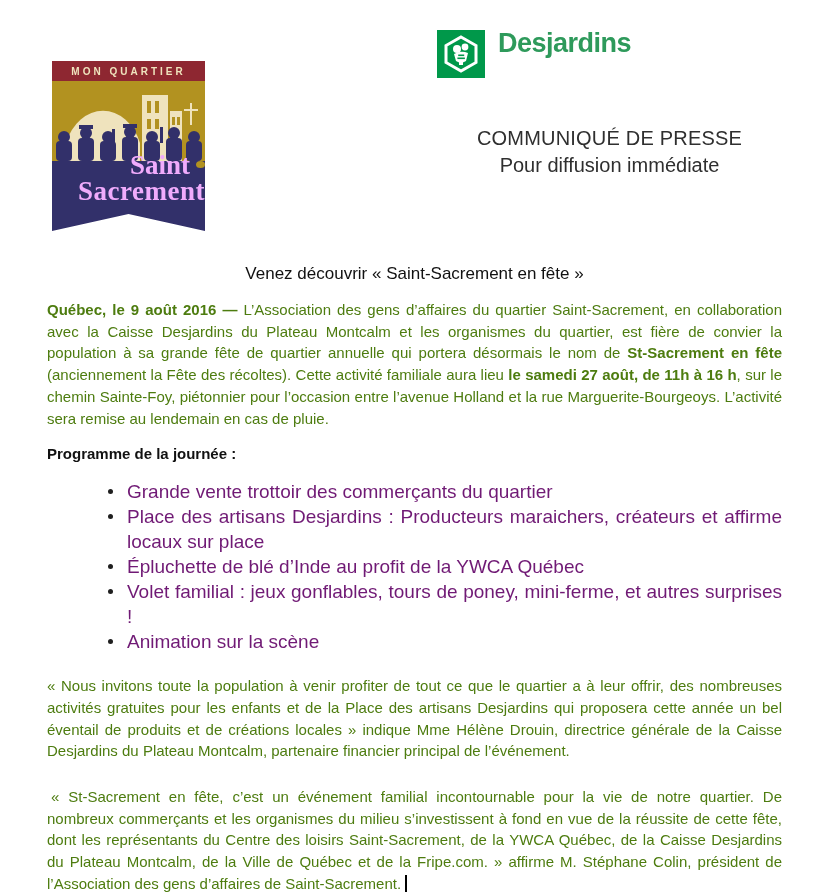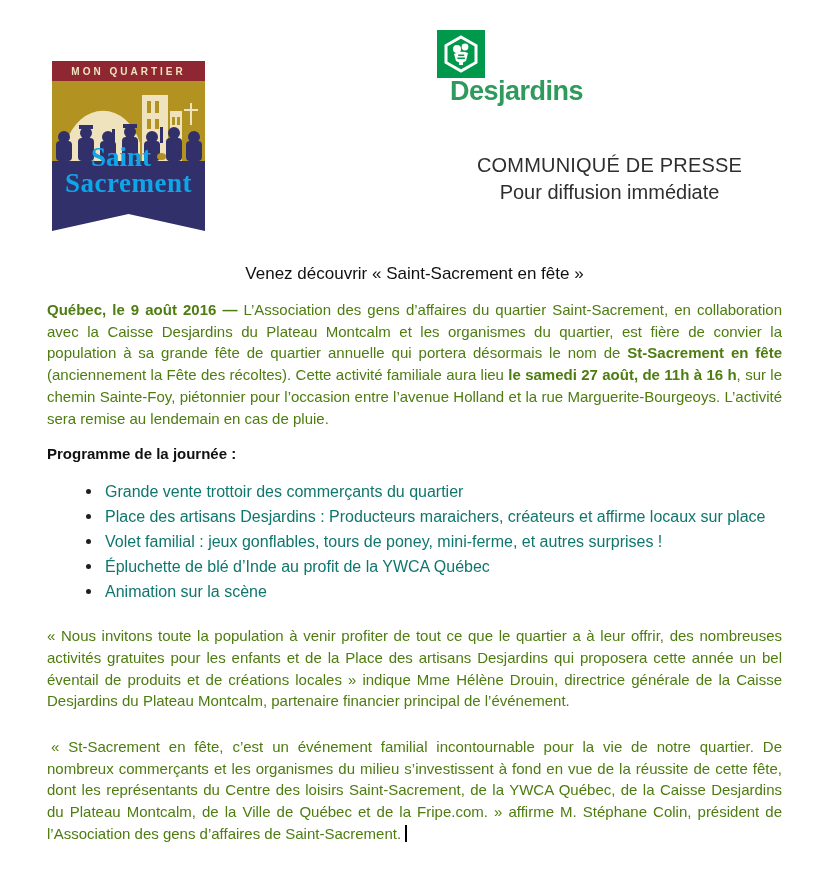--- a/index.html
+++ b/index.html
@@ -20,33 +20,33 @@
     clip-path:polygon(0 0,100% 0,100% 100%,50% 90%,0 100%);
     margin-top:36px;
   }
   .q-top{
     height:20px;background:#8e2731;display:flex;align-items:center;justify-content:center;
     color:#efe3bd;font-size:10px;font-weight:bold;letter-spacing:3px;
   }
   .q-mid{height:80px;background:#b29220;position:relative;overflow:hidden;}
   .q-mid svg{position:absolute;left:0;top:0;}
   .q-bottom{
-    position:absolute;left:0;top:84px;width:100%;text-align:center;
-    font-family:"Liberation Serif","DejaVu Serif",serif;font-weight:bold;color:#0ea5e9;
+    position:absolute;left:0;top:92px;width:100%;text-align:right;
+    font-family:"Liberation Serif","DejaVu Serif",serif;font-weight:bold;color:#f0abfc;
   }
   .q-line1{font-size:27px;line-height:24px;position:relative;display:inline-block;}
   .q-dot{
     display:inline-block;width:9px;height:7px;border-radius:50%;
     background:#b29220;margin-left:6px;vertical-align:6px;
   }
   .q-line2{font-size:27px;line-height:26px;letter-spacing:0.5px;}
 
   
   .right-col{width:345px;flex:0 0 auto;padding-top:5px;}
-  .dj-row{display:flex;align-items:flex-start;flex-direction:column;}
+  .dj-row{display:flex;align-items:flex-start;}
   .dj-icon{width:48px;height:48px;background:#00984a;flex:0 0 auto;
     display:flex;align-items:center;justify-content:center;}
   .dj-text{margin-left:13px;}
   .dj-name{font-size:27px;line-height:27px;font-weight:bold;color:#2e9a5b;letter-spacing:-0.5px;}
   .dj-sub{font-size:19px;line-height:23px;font-weight:bold;color:#3a3a3a;letter-spacing:-0.3px;}
 
   
   .press-block{margin-top:47px;text-align:center;color:#2f2f2f;}
   .press-line1{font-size:20px;line-height:27px;letter-spacing:0.2px;}
   .press-line2{font-size:20px;line-height:27px;}
@@ -58,21 +58,21 @@
   .body-p{
     margin:15px 0 0 0;font-size:15px;line-height:21.7px;text-align:justify;color:#4d7c0f;
   }
   .prog-heading{
     margin:16px 0 0 0;font-size:15px;font-weight:bold;color:#111;
   }
   .prog-list{
     margin:17px 0 0 0;padding:0 0 0 58px;list-style:none;
   }
   .prog-list li{
-    font-size:16px;line-height:25px;text-align:justify;position:relative;color:#0f766e;
+    font-size:19px;line-height:25px;text-align:justify;position:relative;color:#701a75;margin-left:22px;
   }
   .prog-list li .bullet{
     position:absolute;left:-19px;top:10px;width:5px;height:5px;border-radius:50%;background:#1f1f1f;
   }
   .caret{
     display:inline-block;width:2px;height:17px;background:#000;
     margin-left:4px;vertical-align:-3px;
   }
 </style>
 </head>
@@ -162,21 +162,21 @@
   </div>
 
   <h1 class="title">Venez découvrir « Saint-Sacrement en fête »</h1>
 
   <p class="body-p"><b>Québec, le 9 août 2016 —</b><span> L’Association des gens d’affaires du quartier Saint-Sacrement, en collaboration avec la Caisse Desjardins du Plateau Montcalm et les organismes du quartier, est fière de convier la population à sa grande fête de quartier annuelle qui portera désormais le nom de </span><b>St-Sacrement en fête</b><span> (anciennement la Fête des récoltes).  Cette activité familiale aura lieu </span><b>le samedi 27 août, de 11h à 16 h</b><span>, sur le chemin Sainte-Foy, piétonnier pour l’occasion entre l’avenue Holland et la rue Marguerite-Bourgeoys. L’activité sera remise au lendemain en cas de pluie.</span></p>
 
   <p class="prog-heading">Programme  de la journée :</p>
   <ul class="prog-list">
     <li><span class="bullet"></span><span>Grande vente trottoir des commerçants  du quartier</span></li>
     <li><span class="bullet"></span><span>Place des artisans Desjardins : Producteurs maraichers, créateurs et affirme locaux sur place</span></li>
+    <li><span class="bullet"></span><span>Épluchette de blé d’Inde au profit de la YWCA Québec</span></li>
     <li><span class="bullet"></span><span>Volet familial : jeux gonflables, tours de poney, mini-ferme, et autres surprises !</span></li>
-    <li><span class="bullet"></span><span>Épluchette de blé d’Inde au profit de la YWCA Québec</span></li>
     <li><span class="bullet"></span><span>Animation  sur la scène</span></li>
   </ul>
 
   <p class="body-p" style="margin-top:21px;">« Nous invitons toute la population à venir profiter de tout ce que le quartier a à leur offrir, des nombreuses activités gratuites pour les enfants et de la Place des artisans Desjardins qui proposera cette année un bel éventail de produits et de créations locales » indique Mme Hélène Drouin, directrice générale de la Caisse Desjardins du Plateau Montcalm, partenaire financier principal de l’événement.</p>
   <p class="body-p" style="margin-top:24px;text-indent:4px;"><span>« St-Sacrement en fête, c’est un événement familial incontournable pour la vie de notre quartier. De nombreux commerçants et les organismes du milieu s’investissent à fond en vue de la réussite de cette fête, dont les représentants du Centre des loisirs Saint-Sacrement, de la YWCA Québec, de la Caisse Desjardins du Plateau Montcalm, de la Ville de Québec et de la Fripe.com. » affirme M. Stéphane Colin, président de l’Association des gens d’affaires de Saint-Sacrement.</span><span class="caret"></span></p>
 
 </div>
 
 </body></html>

